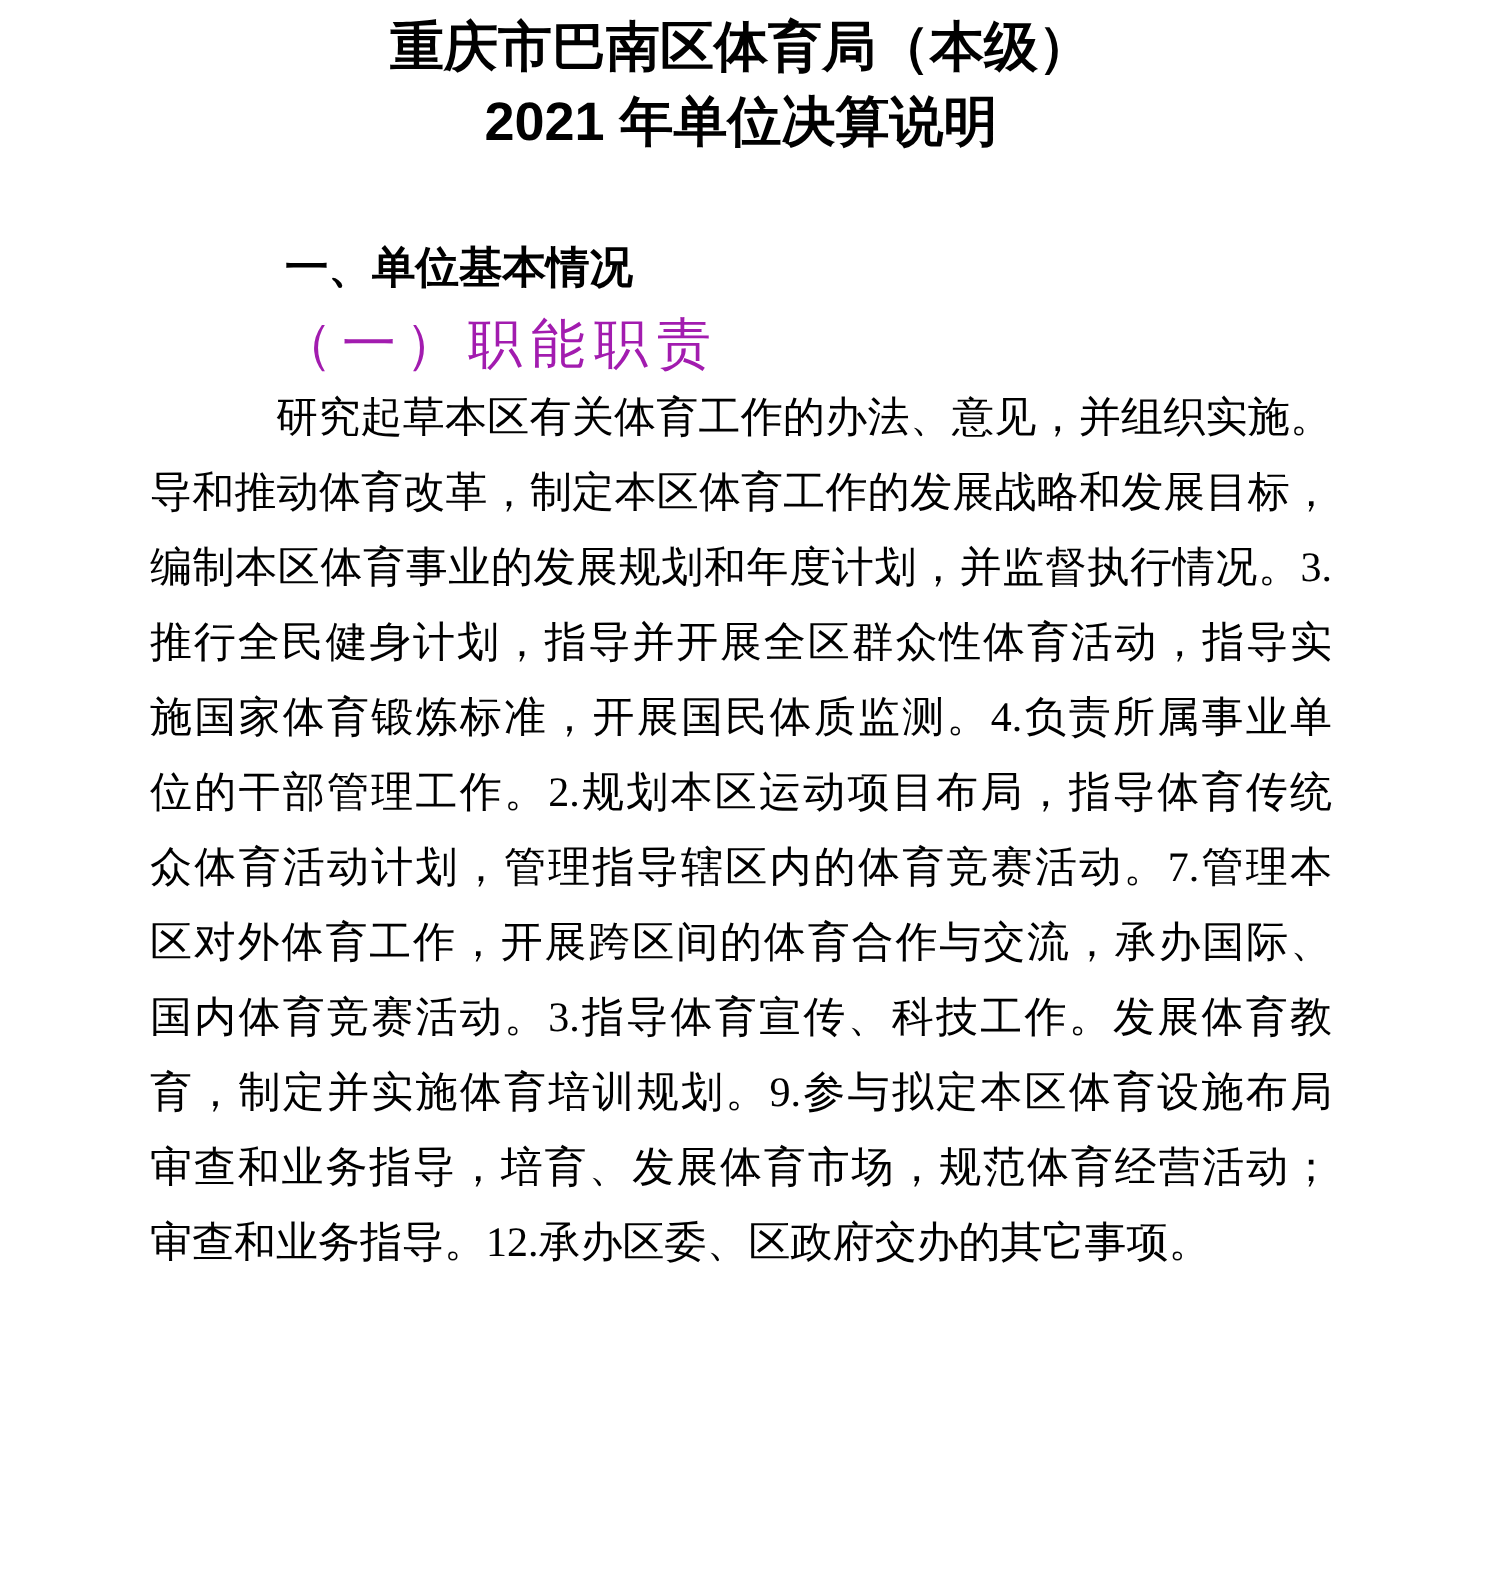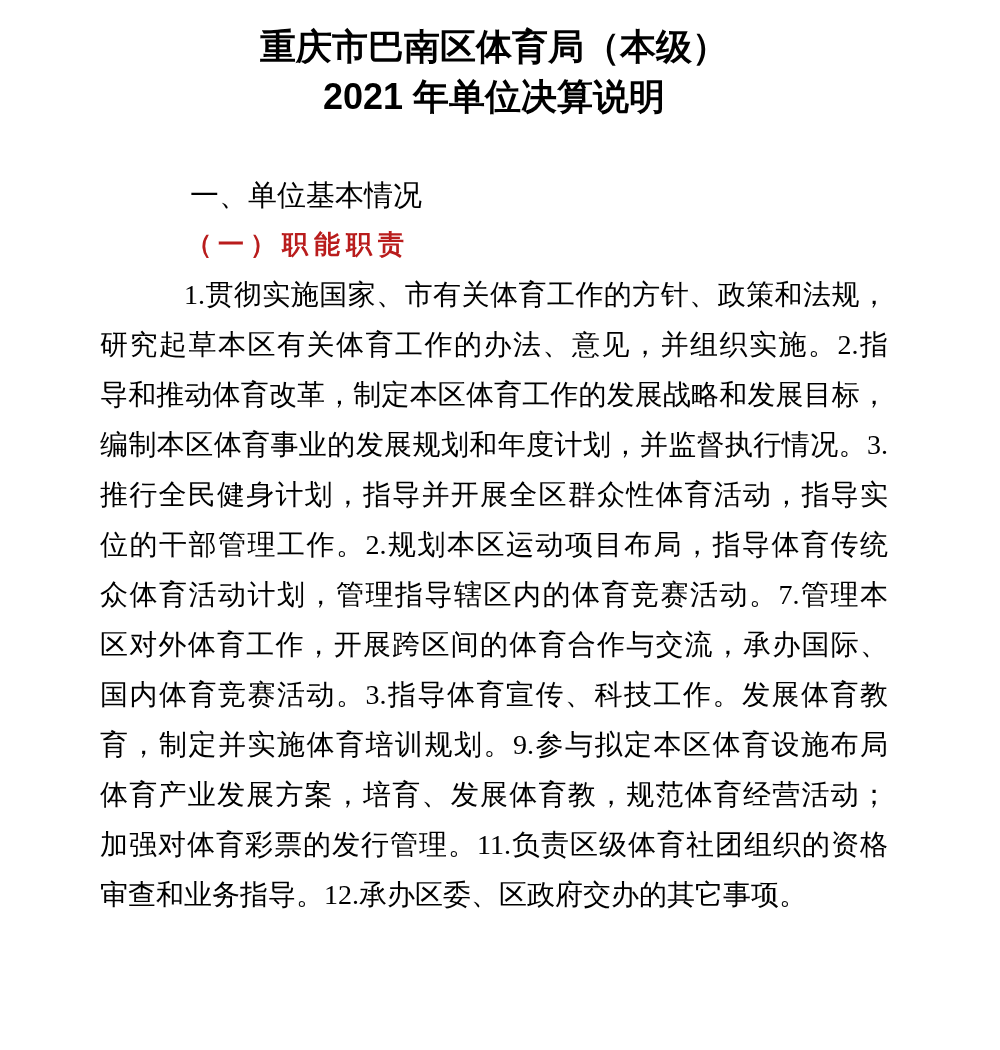--- a/index.html
+++ b/index.html
@@ -7,52 +7,52 @@
     padding: 0;
     background: #ffffff;
     color: #000000;
   }
   body {
     width: 1000px;
     height: 1050px;
     overflow: hidden;
   }
   .page {
-    padding-top: 22px;
+    padding-top: 6px;
     box-sizing: border-box;
     width: 988px;
     height: 1050px;
   }
   .doc-title {
     margin: 0;
     font-family: "Liberation Sans", sans-serif;
     font-weight: bold;
     font-size: 36px;
     line-height: 50px;
     text-align: center;
     color: #000000;
   }
   .section-heading {
     margin: 48px 100px 0 100px;
     font-family: "Liberation Sans", sans-serif;
-    font-weight: normal;
+    font-weight: bold;
     font-size: 29px;
     line-height: 50px;
     text-indent: 90px;
     color: #000000;
   }
   .subsection-heading {
     margin: 0 100px;
     font-family: "Liberation Serif", serif;
-    font-weight: bold;
-    font-size: 26px;
+    font-weight: normal;
+    font-size: 36px;
     line-height: 50px;
     text-indent: 86px;
     letter-spacing: 6px;
-    color: #b91c1c;
+    color: #a21caf;
   }
   .paragraph {
     margin: 0 100px;
     font-family: "Liberation Serif", serif;
     font-size: 28px;
     color: #000000;
   }
   .paragraph .line {
     height: 50px;
     line-height: 50px;
@@ -75,28 +75,27 @@
   <h1 class="doc-title">
     <div>重庆市巴南区体育局（本级）</div>
     <div>2021 年单位决算说明</div>
   </h1>
 
   <h2 class="section-heading">一、单位基本情况</h2>
 
   <h3 class="subsection-heading">（一）职能职责</h3>
 
   <div class="paragraph">
-    <div class="line">1.贯彻实施国家、市有关体育工作的方针、政策和法规，</div>
     <div class="line">研究起草本区有关体育工作的办法、意见，并组织实施。2.指</div>
     <div class="line">导和推动体育改革，制定本区体育工作的发展战略和发展目标，</div>
     <div class="line">编制本区体育事业的发展规划和年度计划，并监督执行情况。3.</div>
     <div class="line">推行全民健身计划，指导并开展全区群众性体育活动，指导实</div>
+    <div class="line">施国家体育锻炼标准，开展国民体质监测。4.负责所属事业单</div>
     <div class="line">位的干部管理工作。2.规划本区运动项目布局，指导体育传统</div>
     <div class="line">众体育活动计划，管理指导辖区内的体育竞赛活动。7.管理本</div>
     <div class="line">区对外体育工作，开展跨区间的体育合作与交流，承办国际、</div>
     <div class="line">国内体育竞赛活动。3.指导体育宣传、科技工作。发展体育教</div>
     <div class="line">育，制定并实施体育培训规划。9.参与拟定本区体育设施布局</div>
-    <div class="line">体育产业发展方案，培育、发展体育教，规范体育经营活动；</div>
-    <div class="line">加强对体育彩票的发行管理。11.负责区级体育社团组织的资格</div>
+    <div class="line">审查和业务指导，培育、发展体育市场，规范体育经营活动；</div>
     <div class="line">审查和业务指导。12.承办区委、区政府交办的其它事项。</div>
   </div>
 
 </div>
 
 </body></html>

